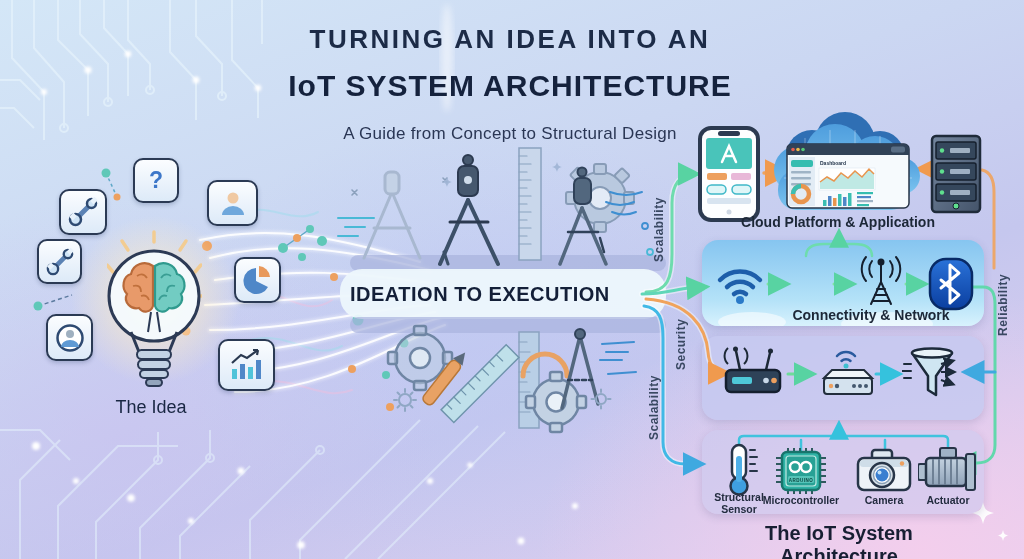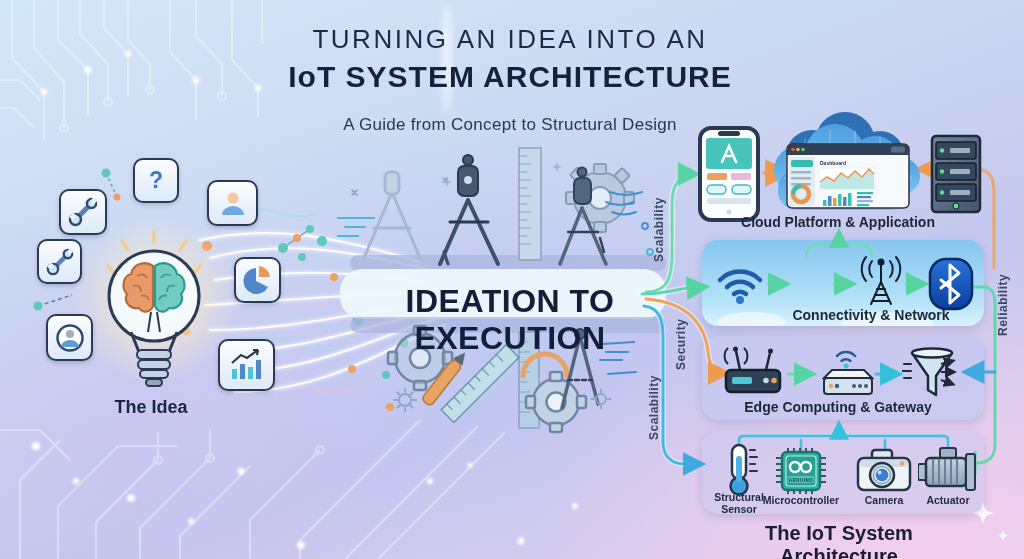--- a/index.html
+++ b/index.html
@@ -18,25 +18,25 @@
     background:linear-gradient(180deg,#fbfdff,#ddeaf8);
     border:2px solid #2b3a54;border-radius:10px;
     box-shadow:0 2px 4px rgba(40,60,100,.25);
     display:flex;align-items:center;justify-content:center;
   }
   .qmark{font-size:23px;font-weight:800;color:#3d77c9;}
   .vlabel{writing-mode:vertical-rl;transform:rotate(180deg);font-size:12px;font-weight:600;color:#394862;letter-spacing:.5px;text-align:center;}
   .panel{border-radius:16px;box-shadow:0 3px 8px rgba(60,70,120,.18);}
   .panel-label{font-size:14px;font-weight:700;color:#1c2737;text-align:center;}
   .dev-label{font-size:10.5px;line-height:1.1;font-weight:700;color:#232c3f;text-align:center;}
-  .t1{font-size:26px;letter-spacing:2.5px;font-weight:400;color:#1c2b47;}
-  .t2{font-size:30px;letter-spacing:1px;font-weight:800;color:#15223d;margin-top:5px;}
+  .t1{font-size:26px;letter-spacing:2.5px;font-weight:700;color:#1c2b47;}
+  .t2{font-size:30px;letter-spacing:1px;font-weight:800;color:#15223d;margin-top:14px;}
   .t3{font-size:17px;letter-spacing:.3px;font-weight:500;color:#2a3654;margin-top:21px;}
-  .banner-text{font-size:32px;font-weight:800;letter-spacing:.5px;color:#131f38;text-align:center;}
-  .idea-label{font-size:18px;font-weight:700;color:#192743;text-align:center;}
+  .banner-text{font-size:20px;font-weight:800;letter-spacing:.5px;color:#131f38;}
+  .idea-label{font-size:18px;font-weight:400;color:#192743;text-align:center;}
   .footer-label{font-size:20px;font-weight:800;color:#181f33;text-align:center;}
 </style>
 </head>
 <body>
 
 <div id="canvas">
 
   <svg class="abs" style="left:0;top:0;" width="1024" height="559" viewBox="0 0 1024 559">
     <defs>
       <filter id="blur1">
@@ -688,21 +688,20 @@
           <line x1="2" y1="36" x2="9" y2="36"></line>
       </g>
       <g stroke="#1c2a3a" stroke-width="2" fill="none">
         <path d="M39,22 L50,19" marker-end="url(#fa)"></path>
         <path d="M39,30 L51,30" marker-end="url(#fa)"></path>
         <path d="M39,38 L50,42" marker-end="url(#fa)"></path>
       </g>
     </svg>
   </div>
 
-  <div class="abs panel-label" style="left:738px;top:399px;width:200px;">Edge Computing &amp; Gateway</div>
 
   <div class="abs" style="left:722px;top:442px;width:36px;height:54px;">
     <svg width="36" height="54" viewBox="0 0 36 54">
       <rect x="10" y="3" width="14" height="34" rx="7" fill="#ffffff" stroke="#273548" stroke-width="2.5"></rect>
       <circle cx="17" cy="44" r="8.5" fill="#3f9fe0" stroke="#273548" stroke-width="2.5"></circle>
       <rect x="14" y="14" width="6" height="26" rx="3" fill="#4fb0e8"></rect>
       <g stroke="#273548" stroke-width="2" stroke-linecap="round">
         <line x1="28" y1="8" x2="33" y2="8"></line>
           <line x1="28" y1="15" x2="35" y2="15"></line>
         <line x1="28" y1="22" x2="33" y2="22"></line>

